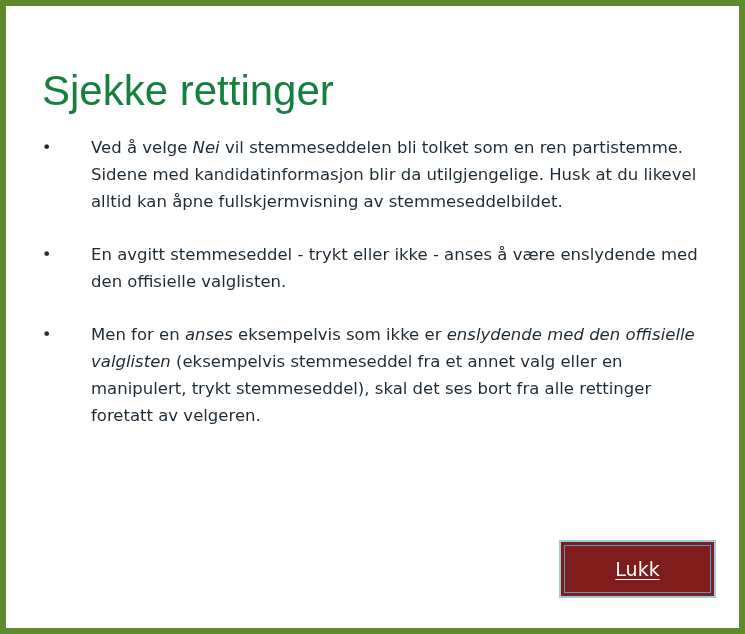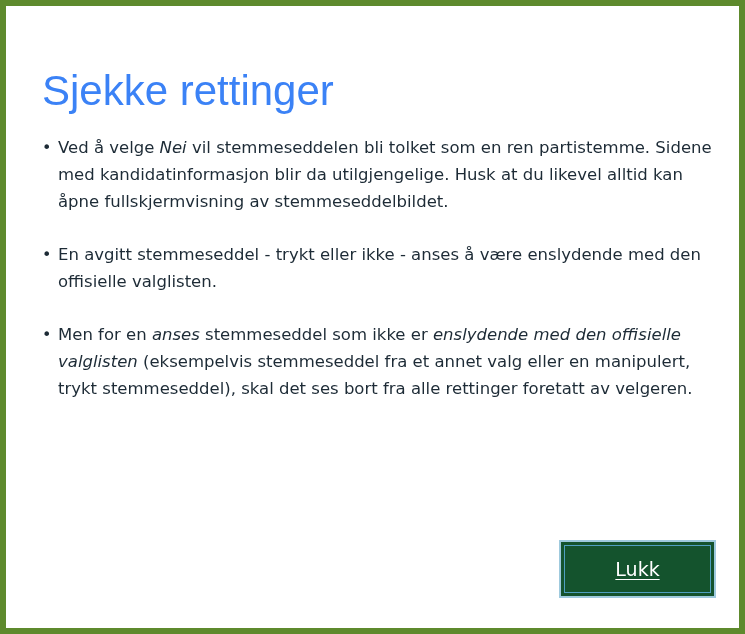--- a/index.html
+++ b/index.html
@@ -24,21 +24,21 @@
     overflow: hidden;
   }
 
   #page-title {
     position: absolute;
     left: 36px;
     top: 34px;
     font-family: "Liberation Sans", sans-serif;
     font-size: 42px;
     font-weight: 400;
-    color: #3b82f6;
+    color: #15803d;
     letter-spacing: 0px;
     line-height: 1.1;
     white-space: nowrap;
   }
 
   #bullet-list {
     position: absolute;
     left: 36px;
     top: 128px;
     width: 672px;
@@ -63,33 +63,34 @@
   .bullet-item .dot {
     position: absolute;
     left: 0;
     top: 0;
     line-height: 27px;
     font-size: 16px;
     color: #1d2b36;
   }
   .bullet-item .runs {
     display: block;
+    margin-left: 33px;
   }
   .bullet-item i {
     font-style: italic;
   }
 
   #close-button {
     position: absolute;
     left: 553px;
     top: 534px;
     width: 157px;
     height: 58px;
     box-sizing: border-box;
-    background: #14532d;
+    background: #7f1d1d;
     border: 2px solid #9fcade;
     display: flex;
     align-items: center;
     justify-content: center;
     cursor: pointer;
     padding: 0;
   }
   #close-button .inner-frame {
     position: absolute;
     left: 3px;
@@ -120,21 +121,21 @@
     <li class="bullet-item">
       <span class="dot">•</span>
       <span class="runs"><span>Ved å velge </span><i>Nei</i><span> vil stemmeseddelen bli tolket som en ren partistemme. Sidene med kandidatinformasjon blir da utilgjengelige. Husk at du likevel alltid kan åpne fullskjermvisning av stemmeseddelbildet.</span></span>
     </li>
     <li class="bullet-item">
       <span class="dot">•</span>
       <span class="runs"><span>En avgitt stemmeseddel - trykt eller ikke - anses å være enslydende med den offisielle valglisten.</span></span>
     </li>
     <li class="bullet-item">
       <span class="dot">•</span>
-      <span class="runs"><span>Men for en </span><i>anses</i><span> stemmeseddel som ikke er </span><i>enslydende med den offisielle valglisten</i><span> (eksempelvis stemmeseddel fra et annet valg eller en manipulert, trykt stemmeseddel), skal det ses bort fra alle rettinger foretatt av velgeren.</span></span>
+      <span class="runs"><span>Men for en </span><i>anses</i><span> eksempelvis som ikke er </span><i>enslydende med den offisielle valglisten</i><span> (eksempelvis stemmeseddel fra et annet valg eller en manipulert, trykt stemmeseddel), skal det ses bort fra alle rettinger foretatt av velgeren.</span></span>
     </li>
   </ul>
 
   <button id="close-button">
     <span class="inner-frame"></span>
     <span id="close-button-label">Lukk</span>
   </button>
 
 </div>
 

